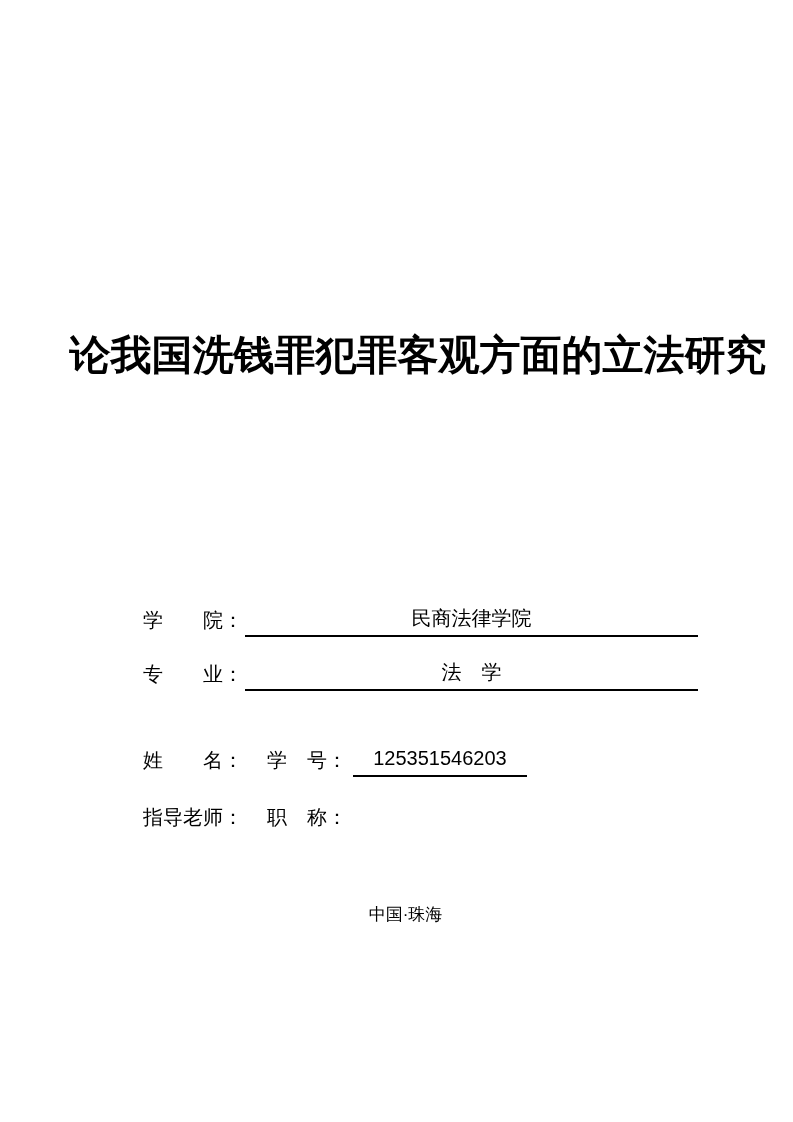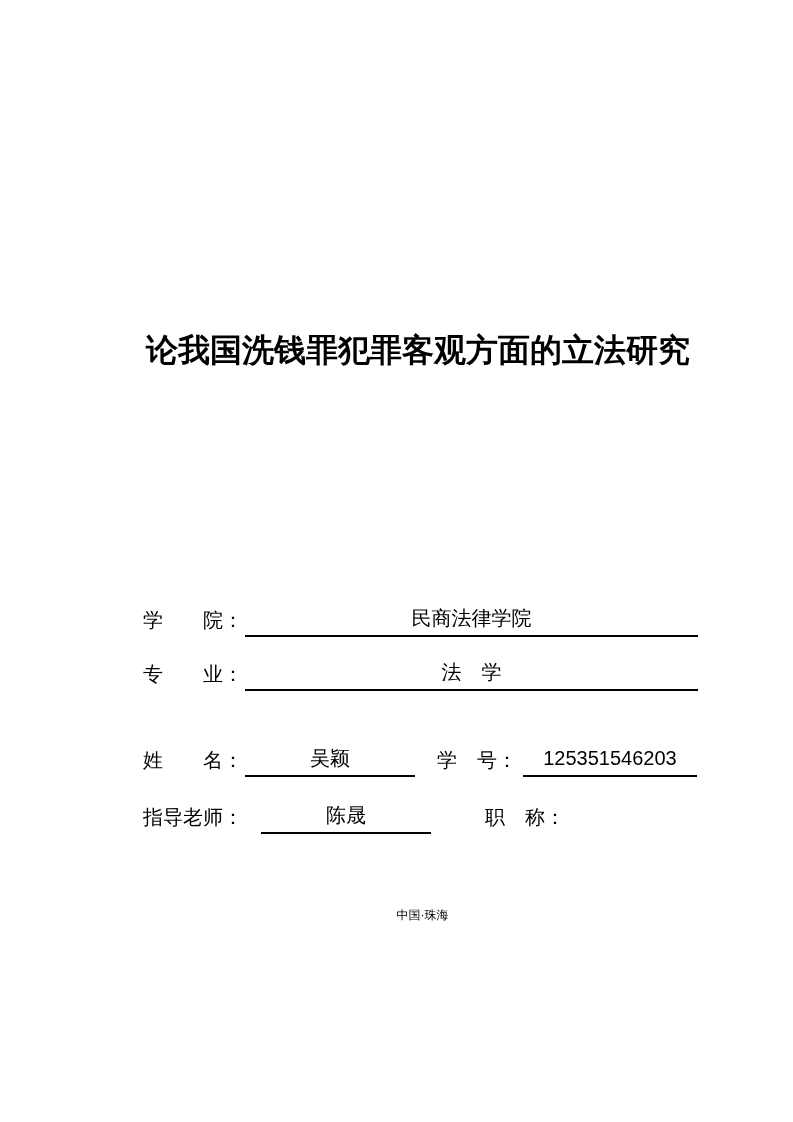--- a/index.html
+++ b/index.html
@@ -18,21 +18,21 @@
   }
   .title {
     position: absolute;
     top: 330px;
     left: 43px;
     width: 750px;
     margin: 0;
     text-align: center;
     font-family: "Liberation Serif", "DejaVu Serif", serif;
     font-weight: bold;
-    font-size: 32px;
+    font-size: 41px;
     line-height: 1.25;
     white-space: nowrap;
     color: #000000;
   }
   .form-row {
     position: absolute;
     left: 143px;
     display: flex;
     align-items: flex-end;
     font-size: 20px;
@@ -52,27 +52,27 @@
   }
   .w-label-main  { width: 102px; }
   .w-line-long   { width: 453px; }
   .w-line-left   { width: 170px; }
   .w-gap         { width: 22px;  }
   .w-label-right { width: 86px; margin-top: 42px;  }
   .w-line-right  { width: 174px; }
   .row-college { top: 605px; }
   .row-major   { top: 659px; }
   .row-name    { top: 705px; }
-  .row-advisor { top: 762px; gap: 16px; }
+  .row-advisor { top: 762px; }
   .footer-text {
     position: absolute;
-    left: 145px;
+    left: 128px;
     width: 555px;
     text-align: center;
-    font-size: 12px;
+    font-size: 17px;
     line-height: 20px;
     white-space: pre;
     color: #000000;
   }
   .footer-location { top: 905px; }
   .footer-date     { top: 951px; }
 </style>
 </head>
 <body>
 
@@ -85,29 +85,27 @@
     <span class="underlined w-line-long">法　学</span>
   </div>
 
   <div class="form-row row-college">
     <span class="label w-label-main">学　　院：</span>
     <span class="underlined w-line-long">民商法律学院</span>
   </div>
 
   <div class="form-row row-name">
     <span class="label w-label-main">姓　　名：</span>
-    <span class="underlined w-line-left">吴颖</span>
     <span class="w-gap"></span>
     <span class="label w-label-right">学　号：</span>
     <span class="underlined w-line-right">125351546203</span>
   </div>
 
   <div class="form-row row-advisor">
     <span class="label w-label-main">指导老师：</span>
-    <span class="underlined w-line-left">陈晟</span>
     <span class="w-gap"></span>
     <span class="label w-label-right">职　称：</span>
   </div>
 
   <div class="footer-text footer-location">中国·珠海</div>
 
 
 </div>
 
 </body></html>

